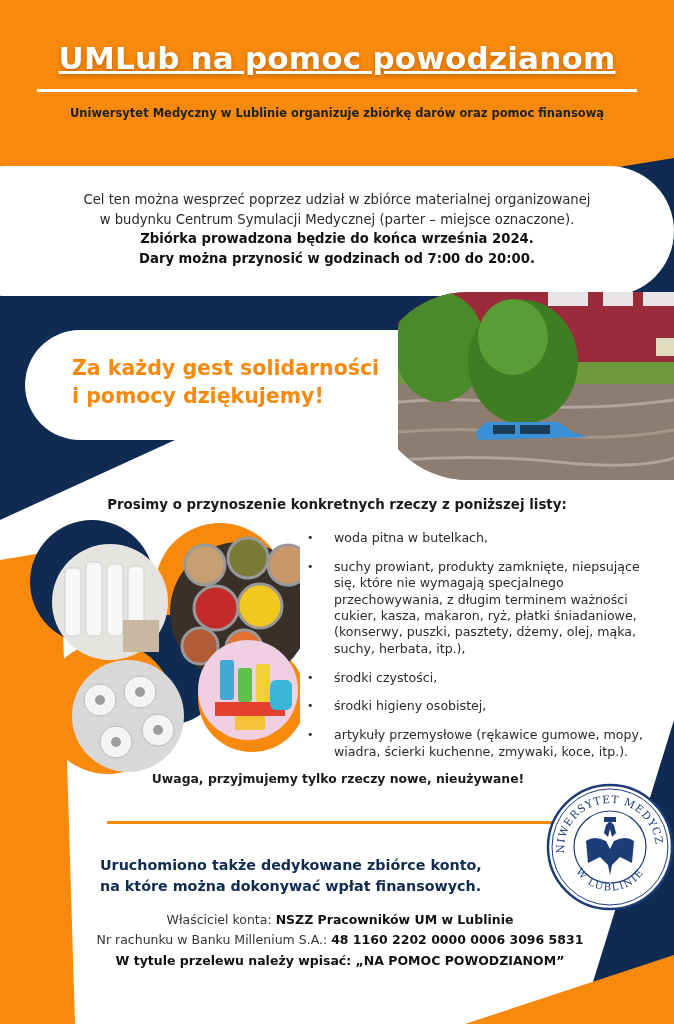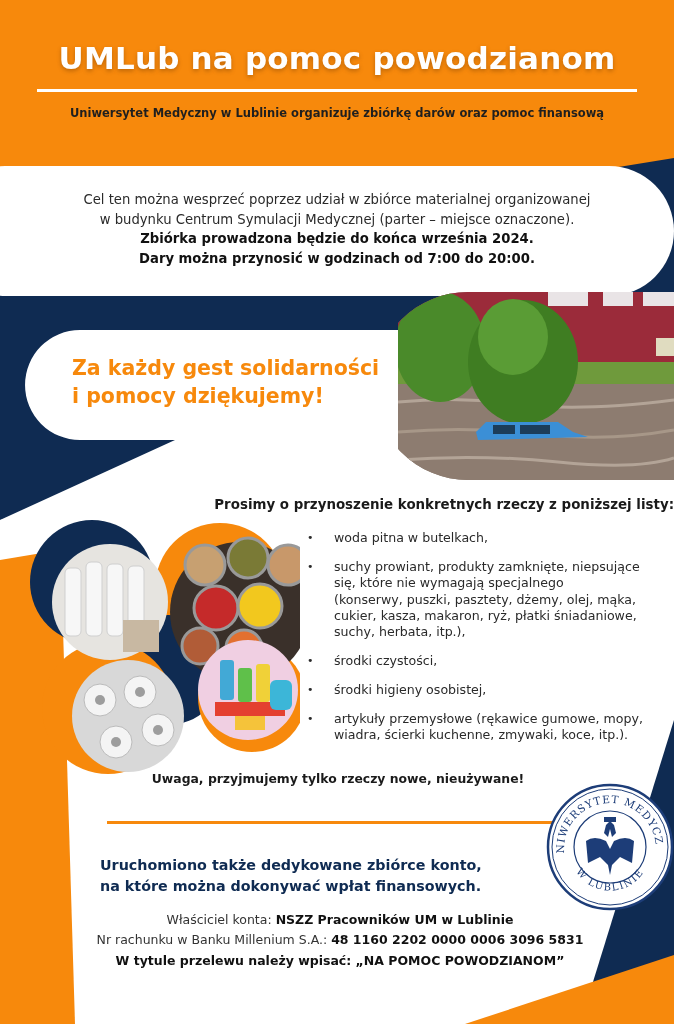--- a/index.html
+++ b/index.html
@@ -5,20 +5,21 @@
   * { box-sizing: border-box; margin: 0; padding: 0; }
   html, body { width: 674px; height: 1024px; overflow: hidden; }
   body { font-family: "DejaVu Sans", sans-serif; background: #ffffff; position: relative; }
   .canvas { position: absolute; inset: 0; width: 674px; height: 1024px; overflow: hidden; background: #ffffff; }
   .bg-svg { position: absolute; left: 0; top: 0; width: 674px; height: 1024px; }
 
   .title {
     position: absolute; left: 0; top: 40px; width: 674px; text-align: center;
     color: #ffffff; font-weight: bold; font-size: 31px; letter-spacing: 0.2px;
     text-shadow: 0 2px 4px rgba(120,60,0,0.45);
+    text-decoration: underline;
   }
   .title-rule { position: absolute; left: 37px; top: 89px; width: 600px; height: 3px; background: #ffffff; }
   .intro {
     position: absolute; left: 40px; top: 106px; width: 594px; text-align: center;
     font-size: 11.5px; font-weight: bold; color: #1f1f1f; line-height: 15px;
   }
 
   .box1 {
     position: absolute; left: 0; top: 166px; width: 674px; height: 117px;
     text-align: center; color: #2a2a2a; font-size: 13.2px; line-height: 19.5px; padding-top: 24px;
@@ -26,21 +27,21 @@
   .box1 .strong { font-weight: bold; color: #111; }
 
   .thanks {
     position: absolute; left: 72px; top: 354px; width: 330px;
     color: #f7890c; font-weight: bold; font-size: 20.5px; line-height: 28px;
   }
 
   .flood-photo { position: absolute; left: 398px; top: 292px; width: 276px; height: 188px; }
 
   .list-heading {
-    position: absolute; left: 0; top: 497px; width: 674px; text-align: right;
+    position: absolute; left: 0; top: 497px; width: 674px; text-align: center;
     font-size: 13.4px; font-weight: bold; color: #1a1a1a;
   }
 
   .items {
     position: absolute; left: 305px; top: 530px; width: 360px; list-style: none;
     font-size: 12.6px; color: #2a2a2a; line-height: 16.4px;
   }
   .items li { position: relative; padding-left: 29px; margin-bottom: 12.4px; }
   .items li .bullet { position: absolute; left: 2px; top: 0; font-size: 11px; }
 
@@ -184,22 +185,23 @@
 
   <ul class="items">
     <li>
       <span class="bullet">•</span>
       <div>woda pitna w butelkach,</div>
     </li>
     <li>
       <span class="bullet">•</span>
       <div>suchy prowiant, produkty zamknięte, niepsujące</div>
       <div>się, które nie wymagają specjalnego</div>
+      <div>przechowywania, z długim terminem ważności</div>
+      <div>cukier, kasza, makaron, ryż, płatki śniadaniowe,</div>
       <div>(konserwy, puszki, pasztety, dżemy, olej, mąka,</div>
-      <div>cukier, kasza, makaron, ryż, płatki śniadaniowe,</div>
       <div>suchy, herbata, itp.),</div>
     </li>
     <li>
       <span class="bullet">•</span>
       <div>środki czystości,</div>
     </li>
     <li>
       <span class="bullet">•</span>
       <div>środki higieny osobistej,</div>
     </li>

